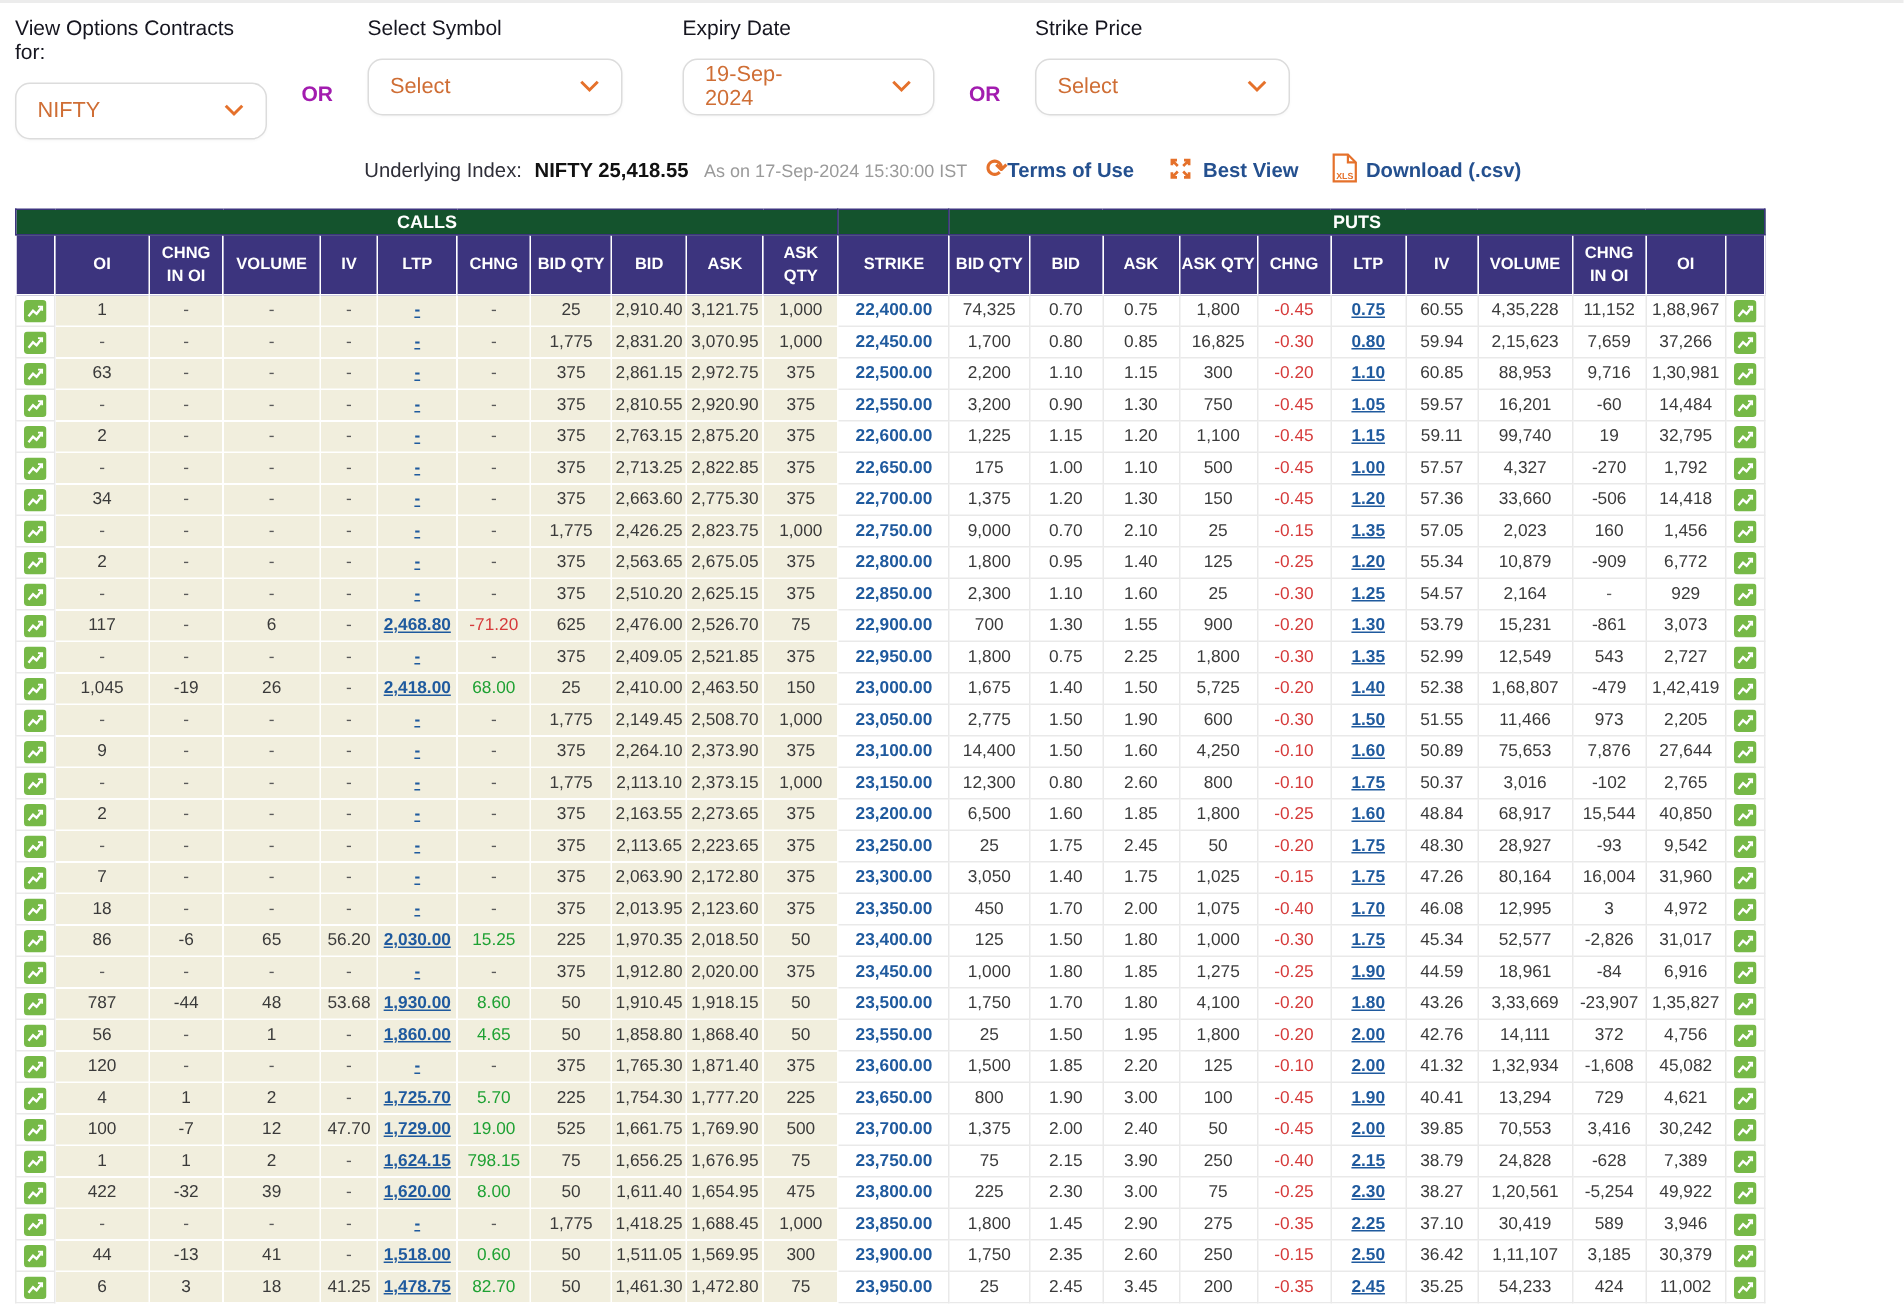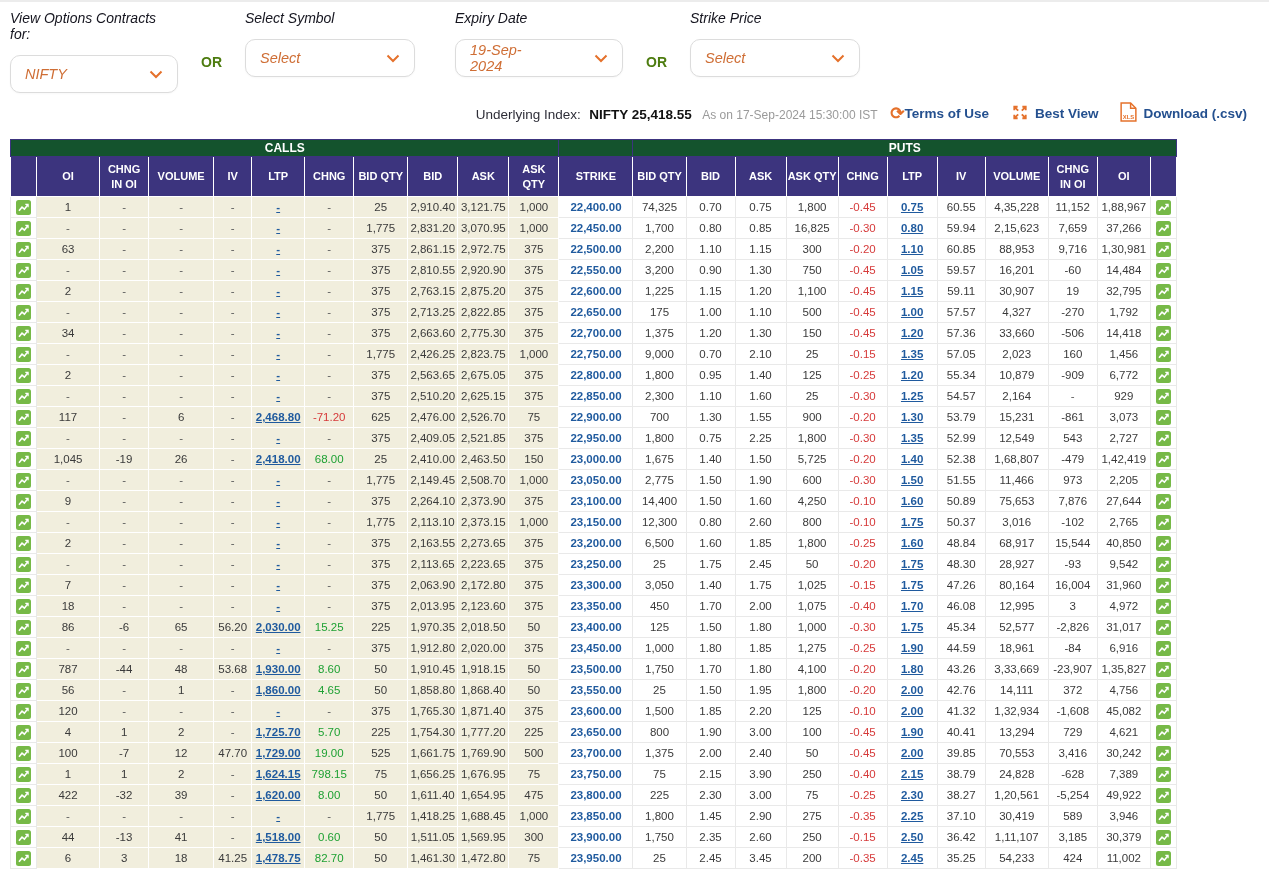--- a/index.html
+++ b/index.html
@@ -3,32 +3,32 @@
 <meta charset="utf-8">
 <style>
   * { box-sizing: border-box; }
   html,body { margin:0; padding:0; }
   body {
     width:1269px; height:869px; overflow:hidden; background:#fff;
     font-family:"Liberation Sans", sans-serif; border-top:2px solid #ececec;
   }
   
   .filters { display:flex; align-items:flex-start; padding:8px 0 0 10px; }
-  .fgroup { display:flex; flex-direction:column;font-style:italic; }
+  .fgroup { display:flex; flex-direction:column; }
   .flabel { font-size:14px; color:#15151f; font-weight:500; margin-bottom:13px; }
   .select {
     height:38px; border:1px solid #dcdcdc; border-radius:10px; background:#fff;
     display:flex; align-items:center; justify-content:space-between;
     padding:0 14px; cursor:pointer; box-shadow:0 1px 2px rgba(0,0,0,0.03);gap:44px;
   }
   .selval { font-size:14.5px; color:#cf6e35; }
-  .or { width:67px; text-align:center; font-size:14px; font-weight:bold; color:#4d7c0f; margin-top:44px; }
+  .or { width:67px; text-align:center; font-size:14px; font-weight:bold; color:#a21caf; margin-top:44px; }
   .gap40 { width:40px; }
   
-  .statusbar { display:flex; justify-content:flex-end; align-items:center; padding:9px 22px 4px 10px; }
+  .statusbar { display:flex; justify-content:center; align-items:center; padding:9px 22px 4px 10px; }
   .ul-label { font-size:13.5px; color:#2e2e38; }
   .ul-value { font-size:13.5px; color:#111; font-weight:bold; margin-left:4px; }
   .ul-ason  { font-size:12px; color:#9a9a9a; margin-left:6px; }
   .refresh { color:#e5712b; font-size:17px; font-weight:bold; margin-left:8px; cursor:pointer; line-height:1; }
   .rlinks { display:flex; align-items:center; gap:10px; }
   .rlink { font-size:13.5px; color:#24508f; font-weight:600; cursor:pointer; display:flex; align-items:center; gap:6px; }
   .rlink + .rlink { margin-left:12px; }
   
   table.oc { border-collapse:collapse; table-layout:fixed; width:1167px; margin:10px 0 0 10px; }
   tr.band th { background:#14532d; color:#fff; font-size:12px; font-weight:bold; height:17px; padding:0; border:1px solid #3c347e; }
@@ -324,21 +324,21 @@
         <td class="call">2,875.20</td>
         <td class="call">375</td>
         <td class="strike"><a>22,600.00</a></td>
         <td class="put">1,225</td>
         <td class="put">1.15</td>
         <td class="put">1.20</td>
         <td class="put">1,100</td>
         <td class="put neg">-0.45</td>
         <td class="put"><a class="lnk">1.15</a></td>
         <td class="put">59.11</td>
-        <td class="put">30,907</td>
+        <td class="put">99,740</td>
         <td class="put">19</td>
         <td class="put">32,795</td>
         <td class="icon-cell"><span class="chart-btn"><svg width="15" height="15" viewBox="0 0 15 15">
               <rect width="15" height="15" rx="2.5" fill="#76b947"></rect>
               <polyline points="3,10.8 6,7.2 8.4,9.2 11.8,4.8" fill="none" stroke="#fff" stroke-width="1.6"></polyline>
               <path d="M9.3,4.4 h2.8 v2.8" fill="none" stroke="#fff" stroke-width="1.2"></path>
             </svg></span></td>
       </tr>
       <tr>
         <td class="icon-cell"><span class="chart-btn"><svg width="15" height="15" viewBox="0 0 15 15">

